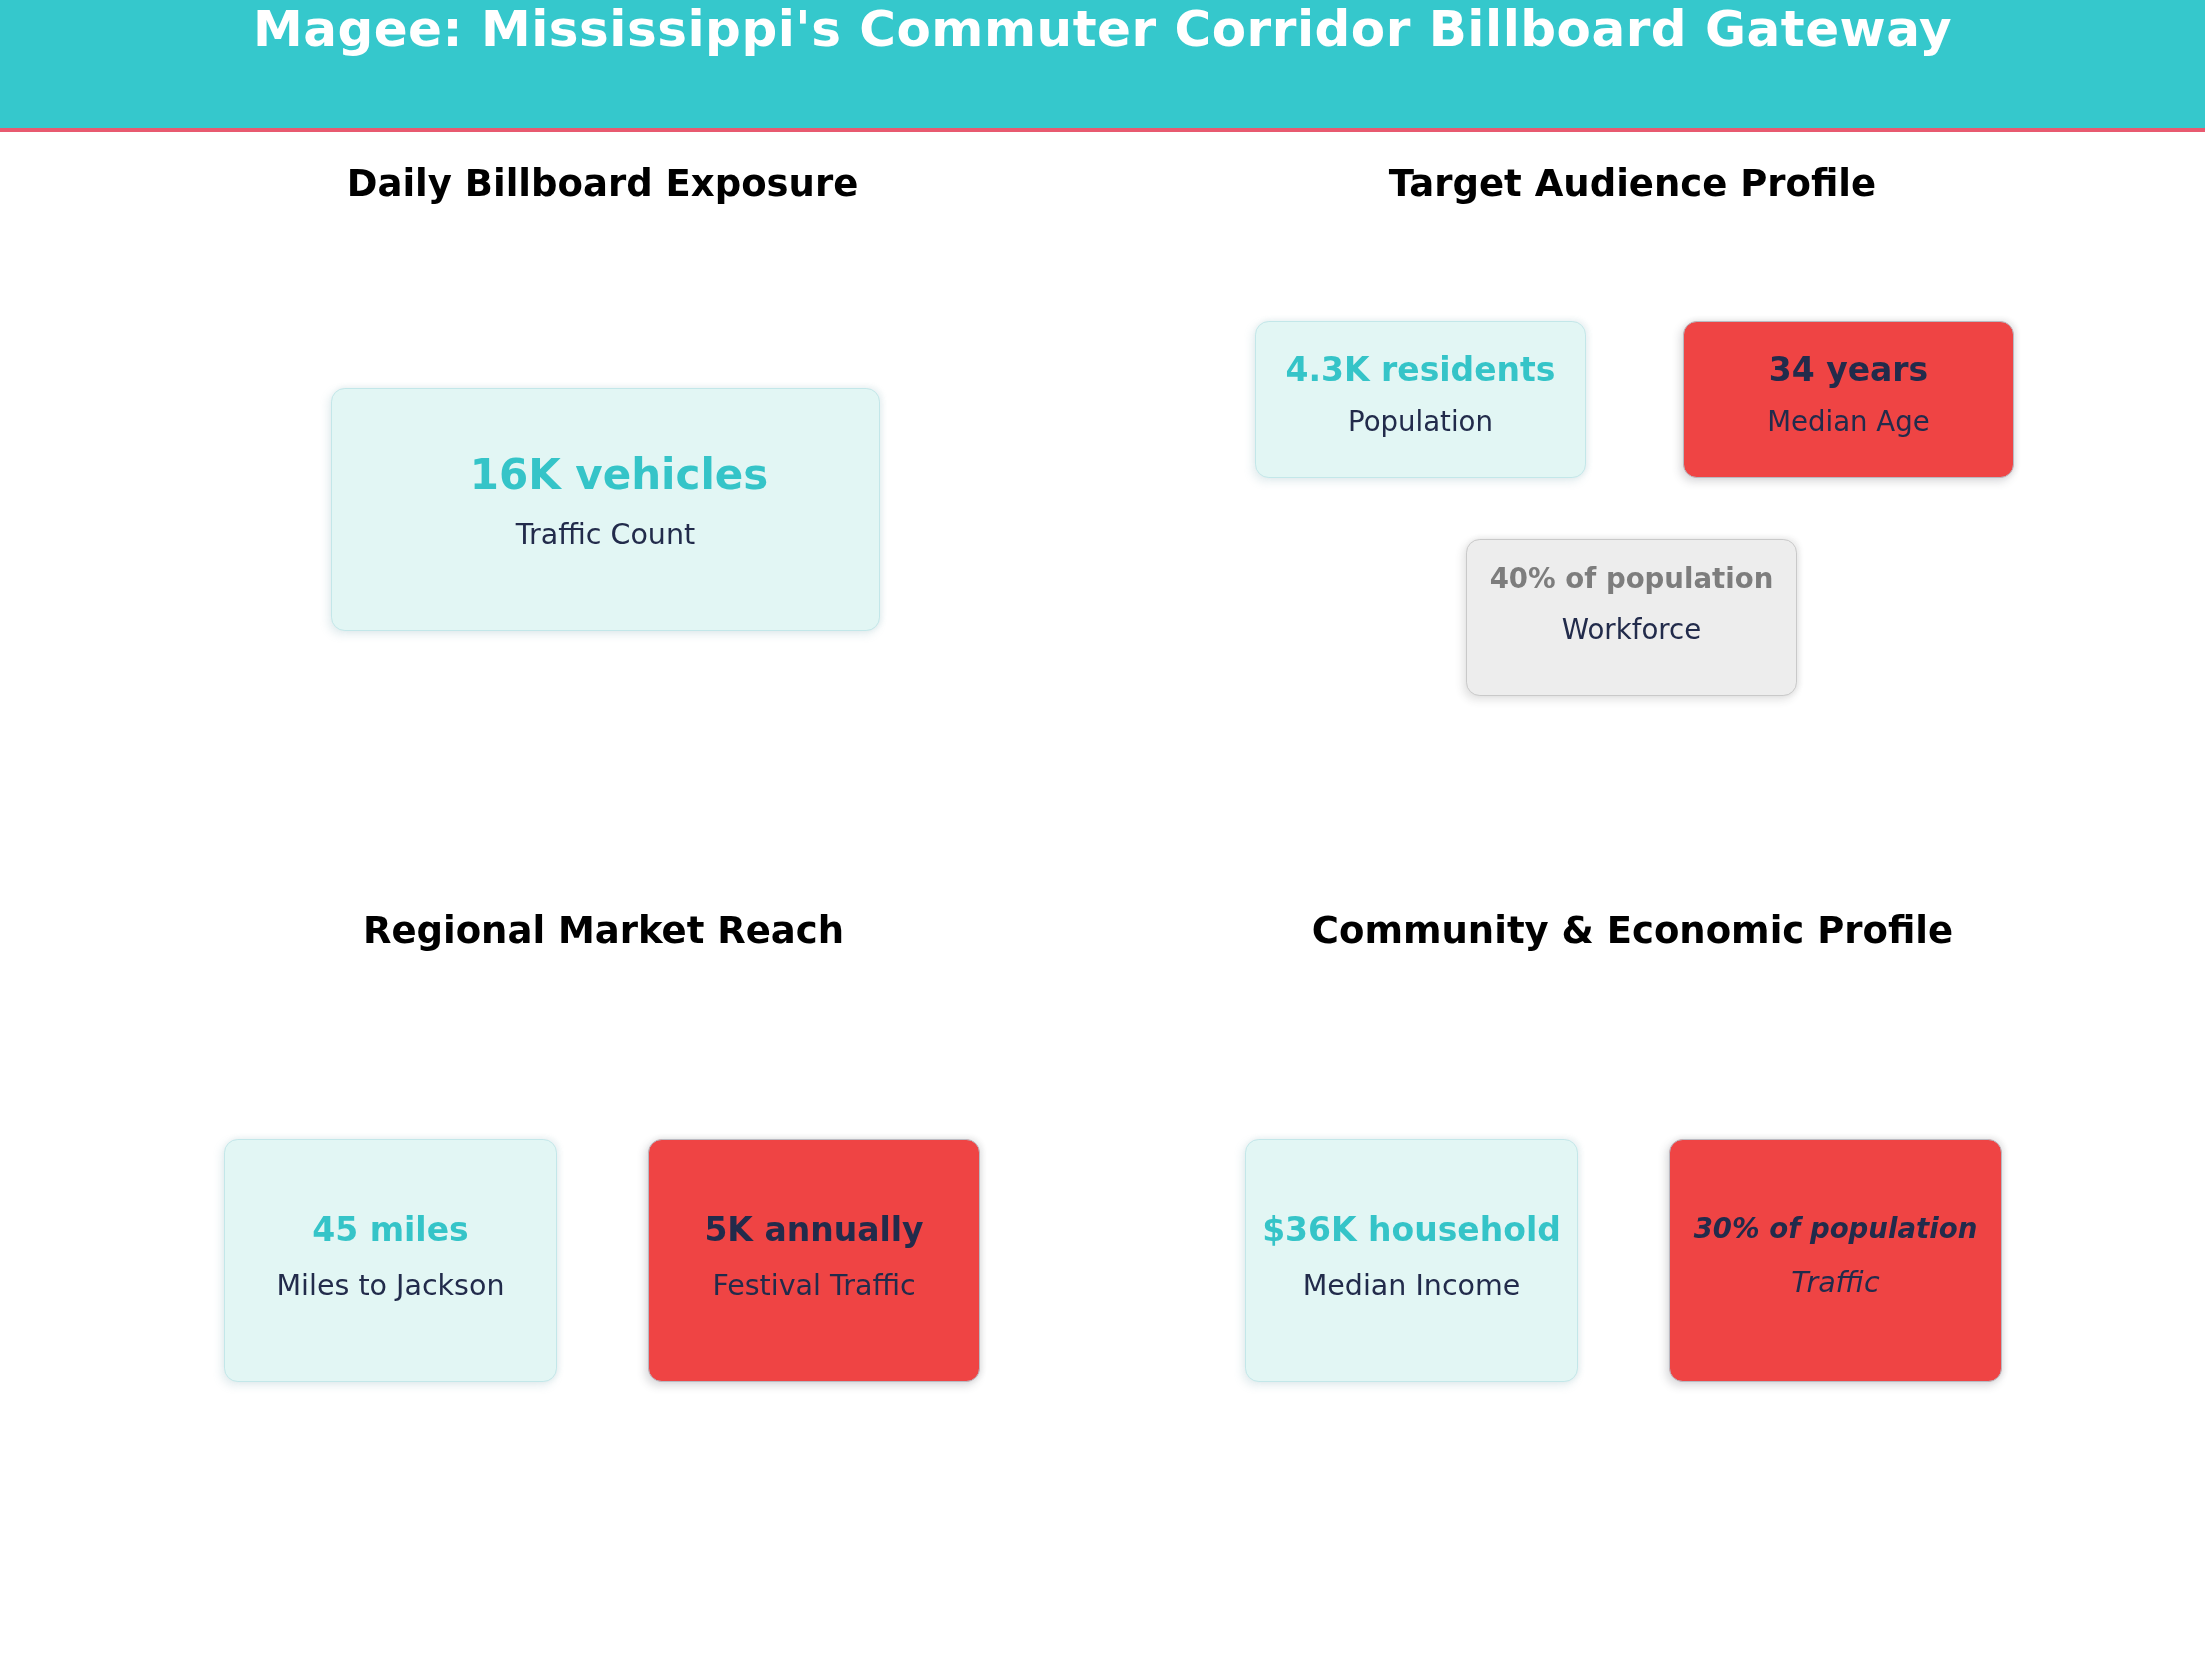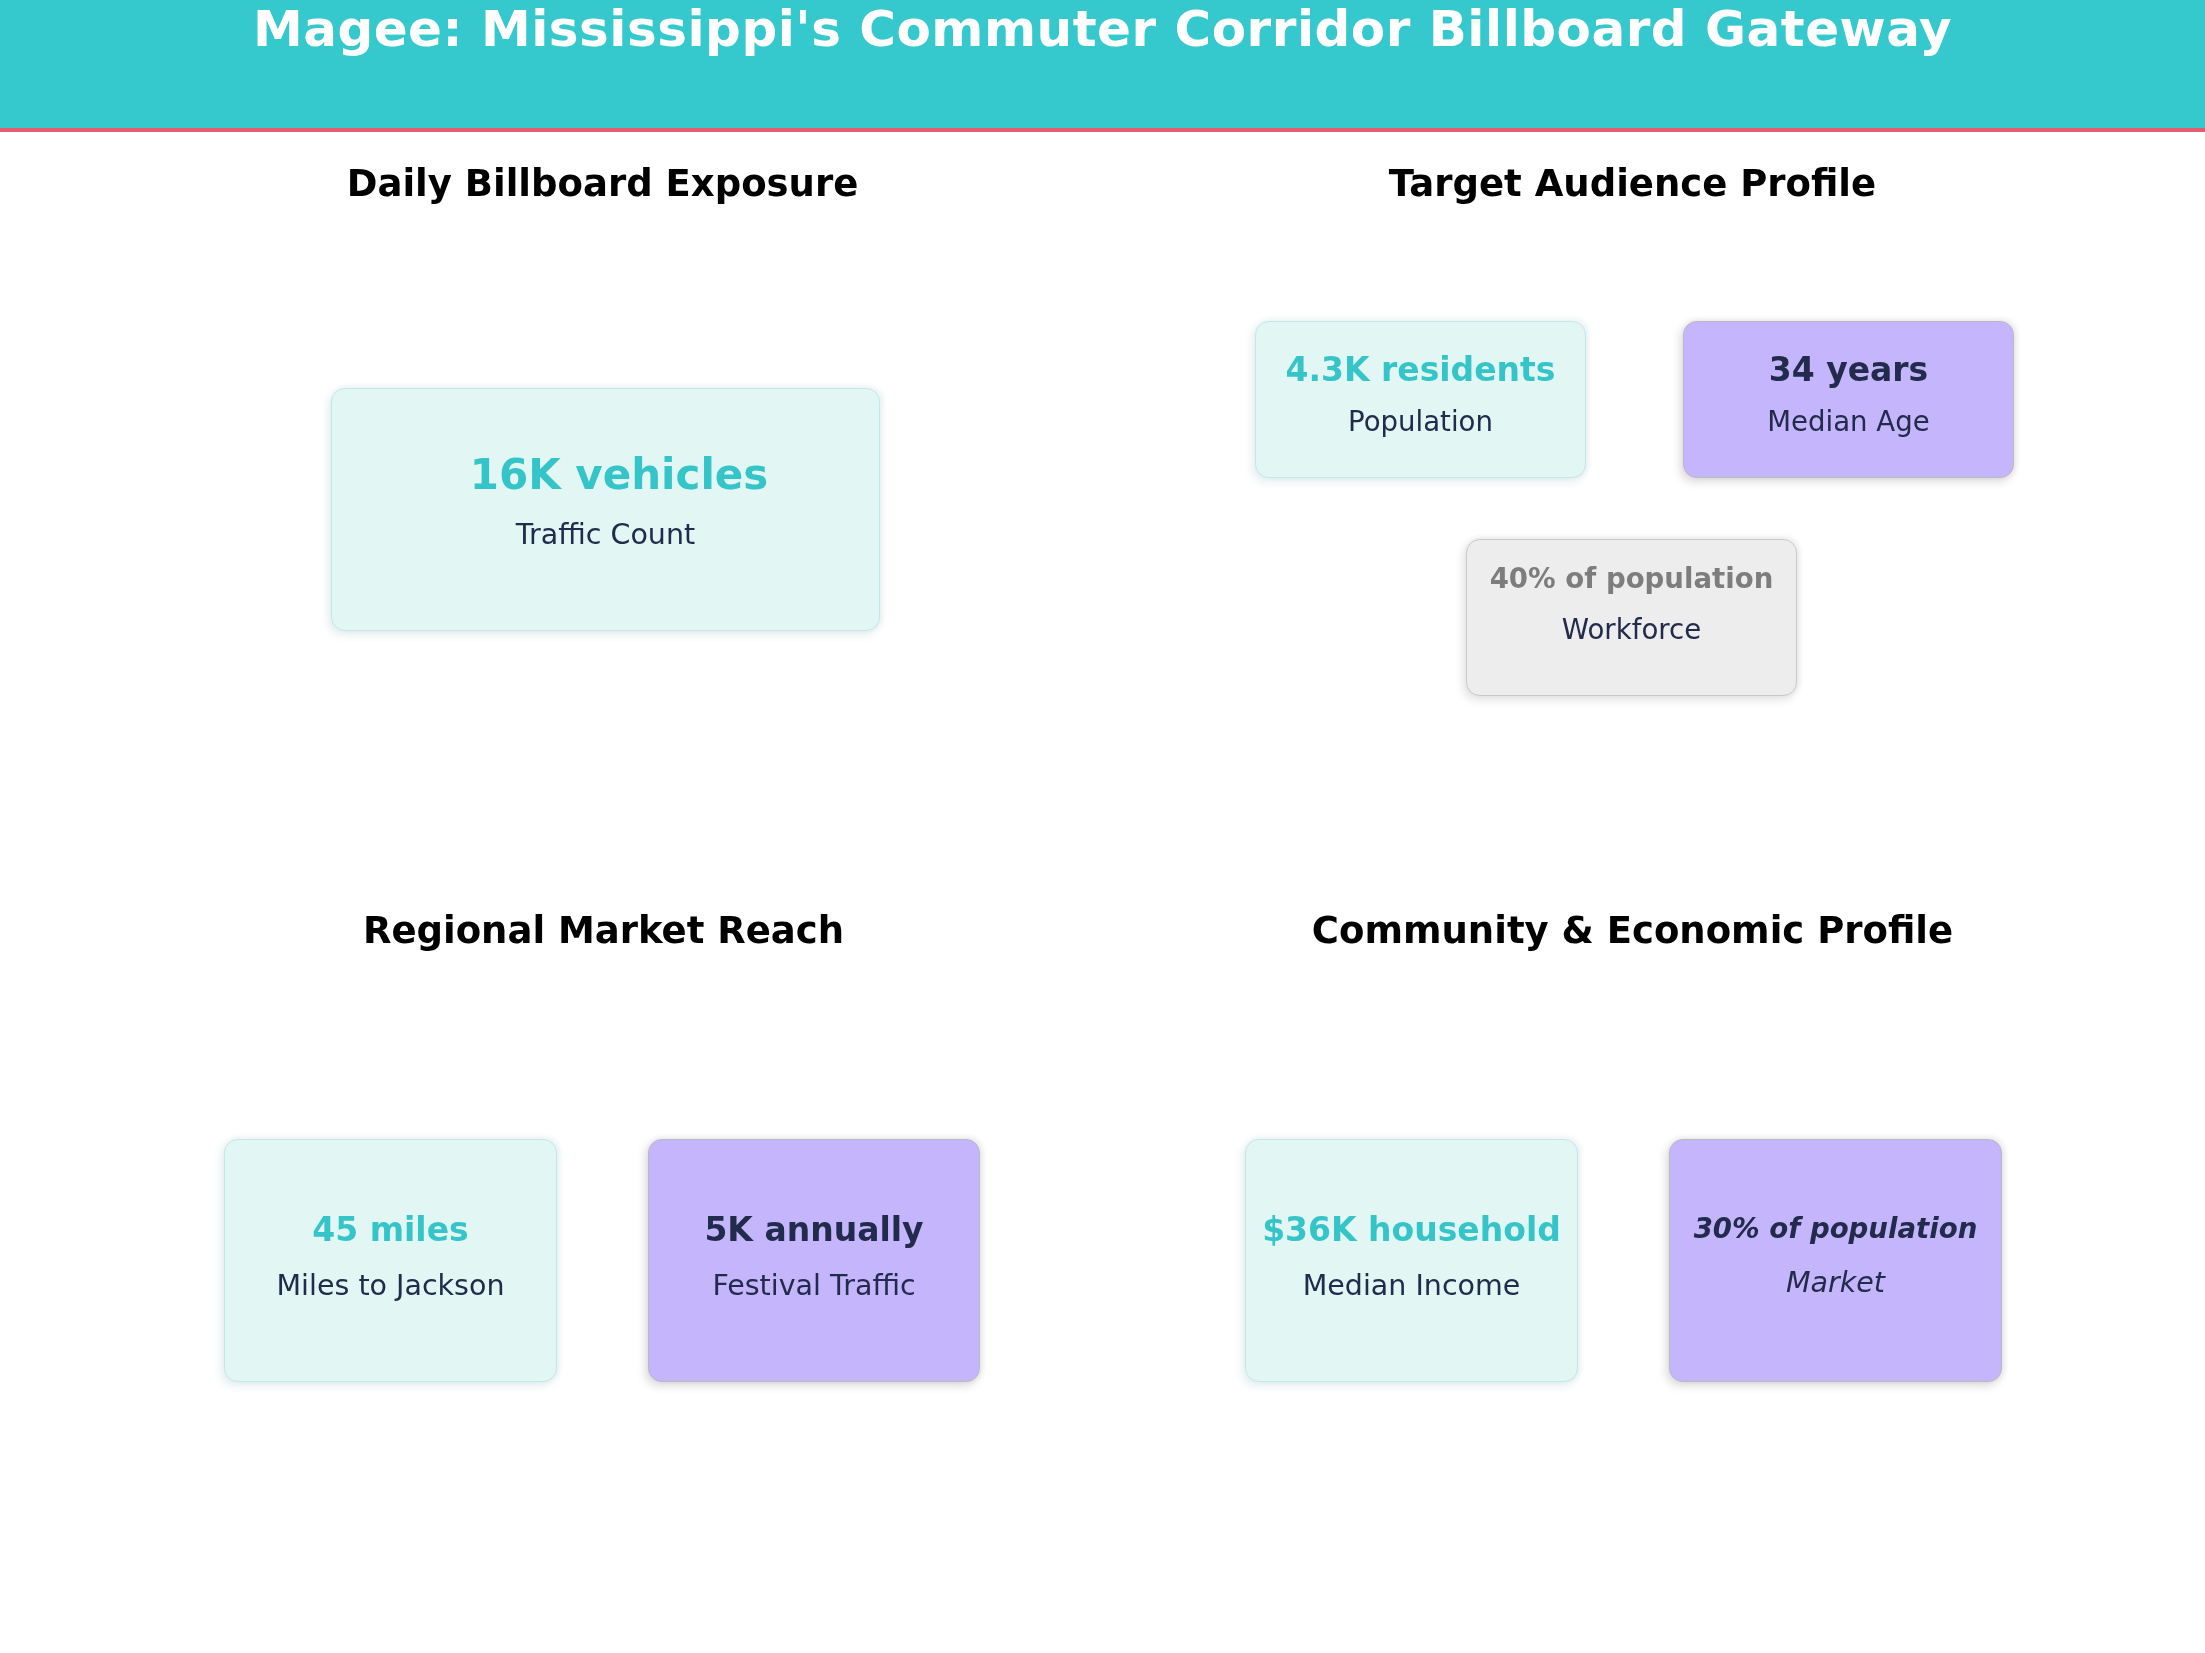--- a/index.html
+++ b/index.html
@@ -55,21 +55,21 @@
     align-items: center;
     justify-content: center;
     text-align: center;
   }
   .card.teal {
     background: #e2f6f4;
     border: 1.4px solid #c3e7e9;
     box-shadow: -2.8px 3.7px 8.3px rgba(110, 160, 170, 0.18), 2.8px -1.8px 5.5px rgba(110, 160, 170, 0.10);
   }
   .card.gray {
-    background: #c4b5fd;
+    background: #ef4444;
     border: 1.4px solid #b9b9c1;
     box-shadow: -2.8px 3.7px 8.3px rgba(60, 60, 70, 0.18), 2.8px -1.8px 5.5px rgba(60, 60, 70, 0.08);
   }
   .card.lightgray {
     background: #ededed;
     border: 1.4px solid #c9c9c9;
     box-shadow: -2.8px 3.7px 8.3px rgba(60, 60, 60, 0.14), 2.8px -1.8px 5.5px rgba(60, 60, 60, 0.07);
   }
 
   .value { font-weight: bold; line-height: 1.05; white-space: nowrap; }
@@ -146,15 +146,15 @@
   <div class="label">Festival Traffic</div>
 </div>
 
 <div class="card teal card-income">
   <div class="value">$36K household</div>
   <div class="label">Median Income</div>
 </div>
 
 <div class="card gray card-engaged">
   <div class="value">30% of population</div>
-  <div class="label">Market</div>
+  <div class="label">Traffic</div>
 </div>
 
 
 </body></html>

